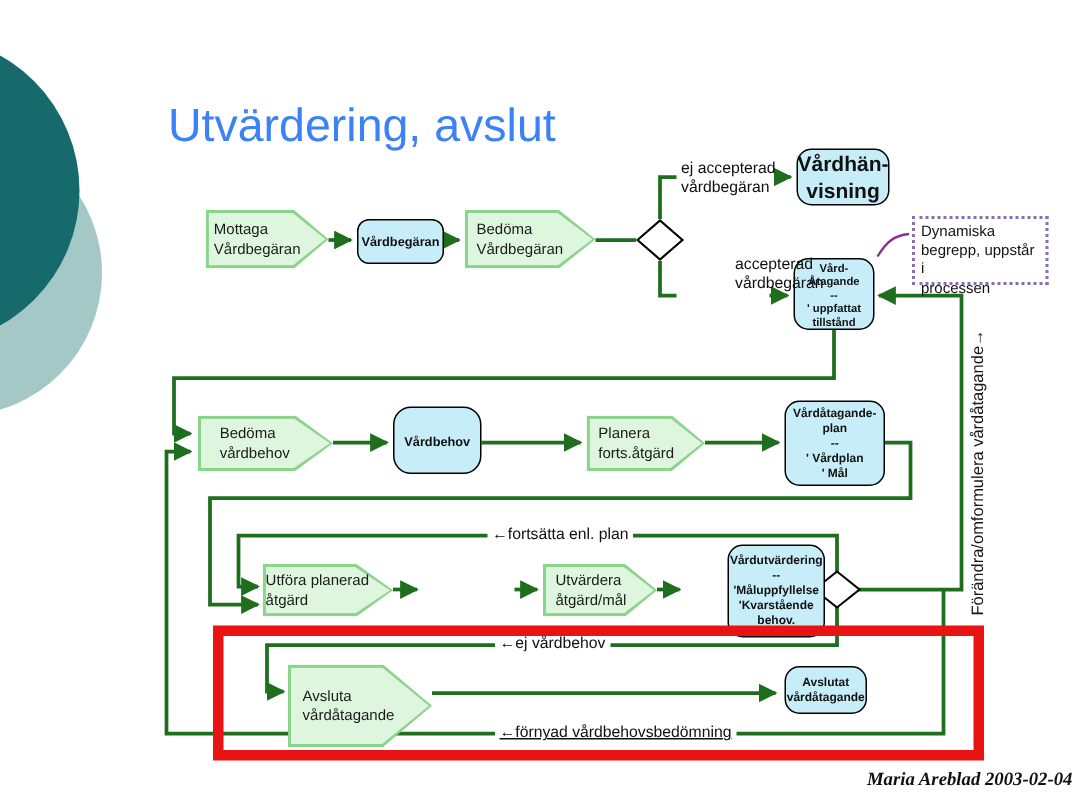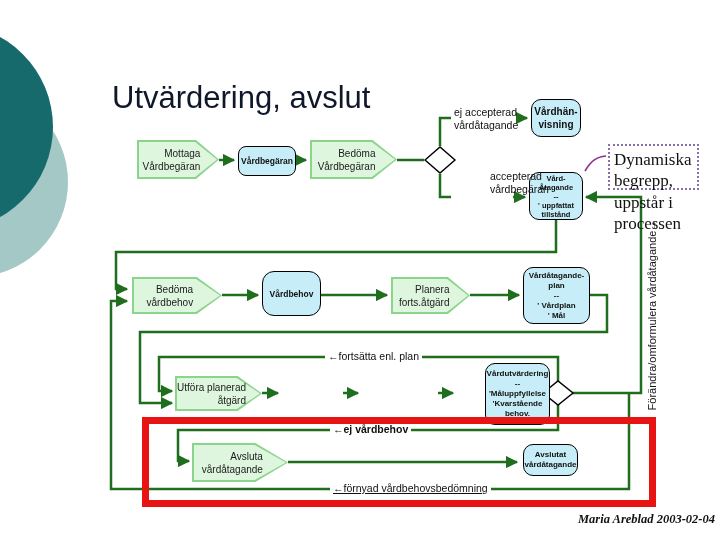--- a/index.html
+++ b/index.html
@@ -1,66 +1,66 @@
 <!DOCTYPE html>
 <html><head>
 <meta charset="utf-8">
 <style>
   html,body{margin:0;padding:0;}
   #stage{position:relative;width:720px;height:540px;background:#ffffff;overflow:hidden;
          font-family:"Liberation Sans",sans-serif;}
   .circle{position:absolute;border-radius:50%;}
   #circ-light{left:-122px;top:87px;width:190px;height:190px;background:#a3c8c6;}
   #circ-dark{left:-153px;top:24px;width:206px;height:206px;background:#176a6b;}
-  #title{position:absolute;left:112px;top:80px;font-size:31px;color:#0f172a;letter-spacing:0px;}
+  #title{position:absolute;left:112px;top:66px;font-size:31px;color:#3b82f6;letter-spacing:0px;}
   #lines{position:absolute;left:0;top:0;z-index:1;}
   
   .pent{position:absolute;z-index:2;}
   .pent .pb{position:absolute;inset:0;background:#8bd48b;
             clip-path:polygon(0 0,72% 0,100% 50%,72% 100%,0 100%);}
   .pent .pf{position:absolute;inset:2px;background:#def5de;
             clip-path:polygon(0 0,72% 0,100% 50%,72% 100%,0 100%);}
   .pent .pt{position:absolute;inset:0;display:flex;align-items:center;justify-content:center;
-            text-align:right;white-space:pre-line;font-size:10px;line-height:1.3;color:#1b1b1b;
+            text-align:left;white-space:pre-line;font-size:10px;line-height:1.3;color:#1b1b1b;
             padding-right:16%;}
   #p-avsluta .pb,#p-avsluta .pf{clip-path:polygon(0 0,66% 0,100% 50%,66% 100%,0 100%);}
   
   .obox{position:absolute;z-index:2;background:#c7eef8;border:1.6px solid #000;border-radius:10px;
         display:flex;align-items:center;justify-content:center;text-align:center;
         white-space:pre-line;font-weight:700;color:#111;box-sizing:border-box;}
   #o-vardbegaran{left:238px;top:146px;width:58px;height:30px;font-size:8.5px;border-radius:8px;}
-  #o-vardhanvisning{left:531px;top:99px;width:50px;height:38px;font-size:10px;line-height:1.3;}
+  #o-vardhanvisning{left:531px;top:99px;width:62px;height:38px;font-size:14px;line-height:1.3;}
   #o-vardatagande{left:529px;top:172px;width:54px;height:48px;font-size:7.5px;line-height:1.2;}
   #o-vardatagandeplan{left:523px;top:267px;width:67px;height:57px;font-size:8px;line-height:1.25;}
   #o-vardbehov{left:262px;top:271px;width:59px;height:45px;font-size:8.5px;border-radius:12px;}
   #o-genomford{left:282px;top:372px;width:62px;height:42px;font-size:8px;line-height:1.25;}
   #o-vardutvardering{left:457px;top:363px;width:65px;height:62px;font-size:8px;line-height:1.25;margin-left:28px;}
   #o-avslutat{left:523px;top:444px;width:55px;height:32px;font-size:8px;line-height:1.25;}
   
   #p-mottaga{left:137px;top:140px;width:82px;height:39px;}
   #p-bedoma-vb{left:310px;top:140px;width:87px;height:39px;}
   #p-bedoma-behov{left:132px;top:277px;width:90px;height:37px;}
   #p-planera{left:391px;top:277px;width:79px;height:37px;}
   #p-utfora{left:175px;top:376px;width:87px;height:35px;}
   #p-utvardera{left:362px;top:376px;width:76px;height:35px;}
-  #p-avsluta{left:192px;top:443px;width:96px;height:39px;}
+  #p-avsluta{left:192px;top:443px;width:96px;height:55px;}
   
   .flbl{position:absolute;z-index:3;font-size:10.5px;line-height:1.25;color:#101010;white-space:pre-line;}
   .online{background:#ffffff;padding:0 3px;}
   #l-ej-acc{left:454px;top:106px;}
   #l-acc{left:454px;top:170px;margin-left:36px;}
   #l-fortsatta{left:325px;top:350px;}
-  #l-ej-vb{left:330px;top:423px;font-weight:bold;}
+  #l-ej-vb{left:330px;top:423px;}
   #l-fornyad{left:330px;top:482px;text-decoration:underline;}
   #l-forandra{left:539px;top:307px;width:230px;height:16px;text-align:center;
               transform:rotate(-90deg);font-size:11px;color:#161616;font-weight:400;}
   
   #note{position:absolute;z-index:3;left:608px;top:144px;width:91px;height:46px;
         border:2px dotted #8a6fae;background:#fff;box-sizing:border-box;
-        font-family:Liberation Serif, serif;font-size:17px;line-height:1.25;color:#111;
+        font-family:Liberation Sans, sans-serif;font-size:10px;line-height:1.25;color:#111;
         padding:3px 4px;white-space:pre-line;}
   
   #redbox{position:absolute;z-index:6;left:142px;top:417px;width:514px;height:90px;
           border:7px solid #e81414;box-sizing:border-box;}
   #footer{position:absolute;right:5px;top:512px;font-family:"Liberation Serif",serif;
           font-style:italic;font-weight:700;font-size:12.5px;color:#111;}
 </style>
 </head>
 <body>
 
@@ -130,20 +130,26 @@
     <div class="pf"></div>
     <div class="pt">Planera
 forts.åtgärd</div>
   </div>
   <div class="pent" id="p-utfora">
     <div class="pb"></div>
     <div class="pf"></div>
     <div class="pt">Utföra planerad
 åtgärd</div>
   </div>
+  <div class="pent" id="p-utvardera">
+    <div class="pb"></div>
+    <div class="pf"></div>
+    <div class="pt">Utvärdera
+åtgärd/mål</div>
+  </div>
   <div class="pent" id="p-avsluta">
     <div class="pb"></div>
     <div class="pf"></div>
     <div class="pt">Avsluta
 vårdåtagande</div>
   </div>
 
   <div class="obox" id="o-vardbegaran">Vårdbegäran</div>
   <div class="obox" id="o-vardhanvisning">Vårdhän-
 visning</div>
@@ -160,21 +166,21 @@
   <div class="obox" id="o-vardbehov">Vårdbehov</div>
   <div class="obox" id="o-vardutvardering">Vårdutvärdering
 --
 'Måluppfyllelse
 'Kvarstående
 behov.</div>
   <div class="obox" id="o-avslutat">Avslutat
 vårdåtagande</div>
 
   <div class="flbl" id="l-ej-acc">ej accepterad
-vårdåtagande</div>
+vårdbegäran</div>
   <div class="flbl" id="l-acc">accepterad
 vårdbegäran</div>
   <div class="flbl online" id="l-fortsatta">←fortsätta enl. plan</div>
   <div class="flbl online" id="l-ej-vb">←ej vårdbehov</div>
   <div class="flbl online" id="l-fornyad">←förnyad vårdbehovsbedömning</div>
   <div class="flbl" id="l-forandra">Förändra/omformulera vårdåtagande→</div>
 
   <div id="note">Dynamiska
 begrepp, uppstår i
 processen</div>

